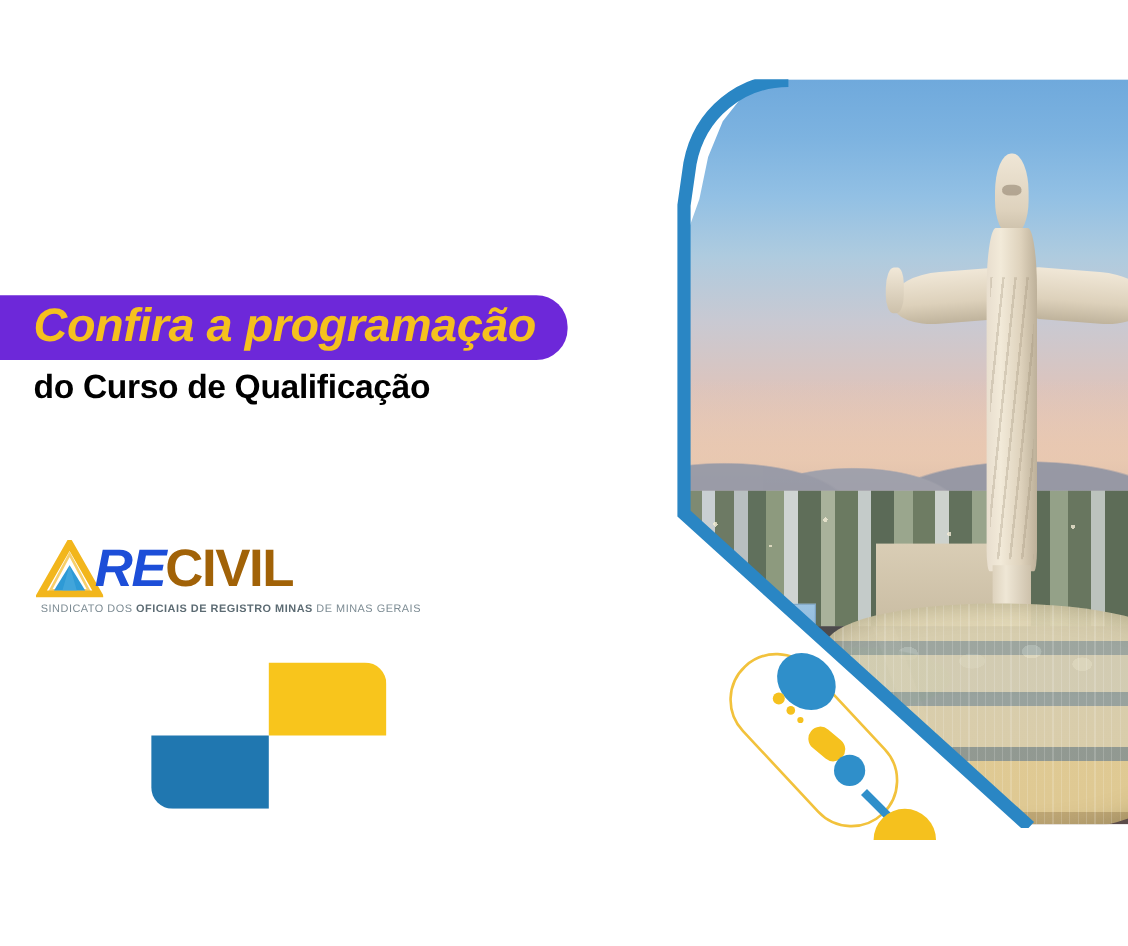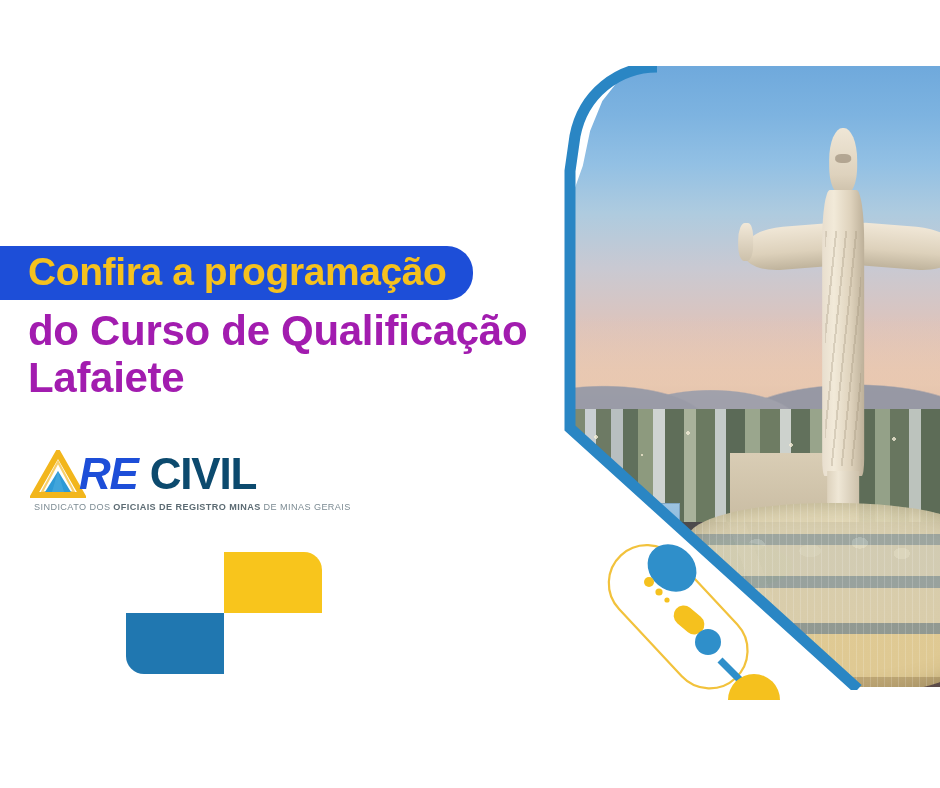--- a/index.html
+++ b/index.html
@@ -203,59 +203,60 @@
   }
   
   #headline{
     position:absolute;
     left:28px;
     top:246px;
     width:520px;
   }
   .hl-band{
     display:inline-block;
-    background:#1d4ed8;
+    background:#6d28d9;
     border-radius:0 26px 26px 0;
     padding:6px 26px 9px 0;
     margin-left:-28px;
     padding-left:28px;
+    font-style:italic;
   }
   .hl-band .hl-text{
     color:#f5c11e;
     font-size:39px;
     font-weight:bold;
     letter-spacing:-0.4px;
     line-height:1;
     white-space:nowrap;
   }
   .hl-rest{
     margin-top:7px;
-    color:#a21caf;
-    font-size:42px;
+    color:#000000;
+    font-size:28px;
     font-weight:bold;
     line-height:1.13;
     letter-spacing:-0.3px;
   }
 
   
   #logo{
     position:absolute;
     left:30px;
     top:450px;
     display:flex;
     flex-direction:column;
   }
   .logo-row{display:flex;align-items:center;}
   .logo-mark{width:56px;height:48px;display:block;}
   .logo-word{
     font-size:44px;font-weight:bold;letter-spacing:-1.2px;line-height:1;
     margin-left:-7px;
   }
   .logo-word .re{color:#1d4ed8;font-style:italic;}
-  .logo-word .civil{color:#0c4a6e;margin-left:12px;}
+  .logo-word .civil{color:#a16207;}
   .logo-tag{
     margin-top:4px;
     margin-left:4px;
     font-size:9.1px;
     letter-spacing:.42px;
     color:#7c8b93;
     white-space:nowrap;
   }
   .logo-tag b{color:#5c6b73;font-weight:bold;}
 
@@ -307,21 +308,20 @@
       <path d="M 99 1 C 60 1, 25 28, 17 70 L 12 105 L 12 362 L 300 623" fill="none" stroke="#2a86c4" stroke-width="11" stroke-linecap="butt"></path>
     </svg>
   </div>
 
   <div id="headline">
     <div class="hl-band">
       <span class="hl-text">Confira a programação</span>
     </div>
     <div class="hl-rest">
       <div>do Curso de Qualificação</div>
-      <div>Lafaiete</div>
     </div>
   </div>
 
   <div id="logo">
     <div class="logo-row">
       <svg class="logo-mark" viewBox="0 0 56 48">
         <path d="M28 3 L52 45 L4 45 Z" fill="none" stroke="#f2b61c" stroke-width="6" stroke-linejoin="miter"></path>
         <path d="M28 12 L44 42 L12 42 Z" fill="none" stroke="#f2b61c" stroke-width="2.2" opacity=".65"></path>
         <path d="M28 21 L41 42 L15 42 Z" fill="#2e9ad6"></path>
         <path d="M28 21 L34 42 L22 42 Z" fill="#4eaede" opacity=".6"></path>

